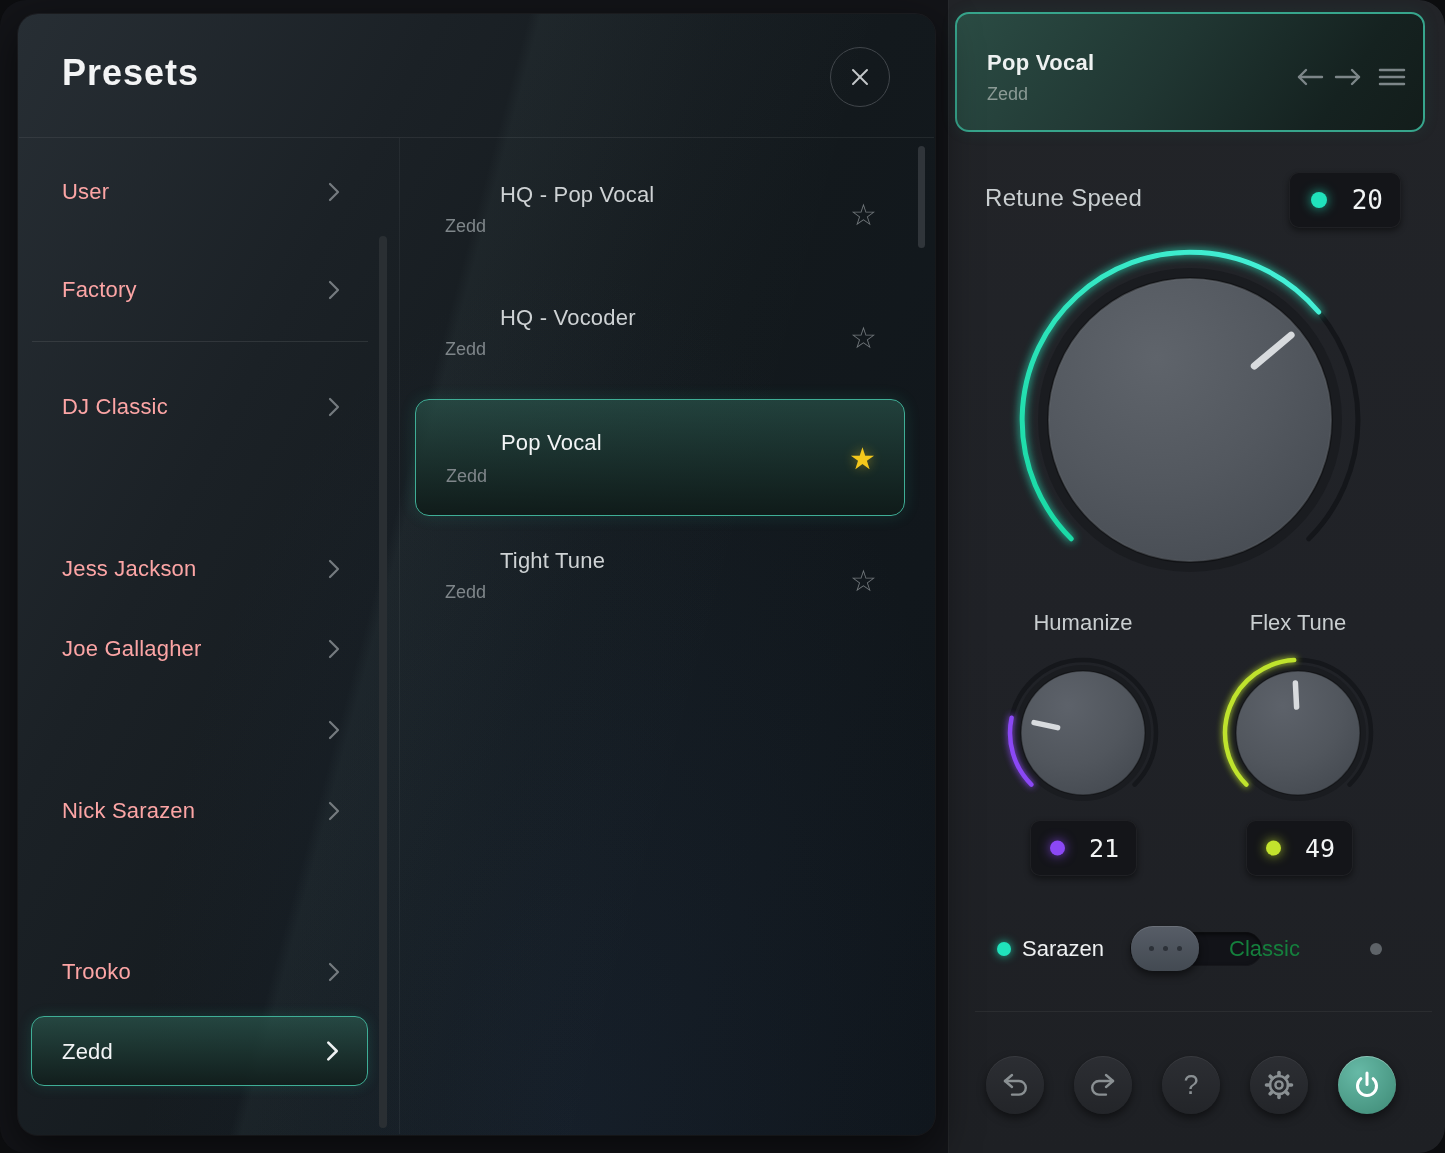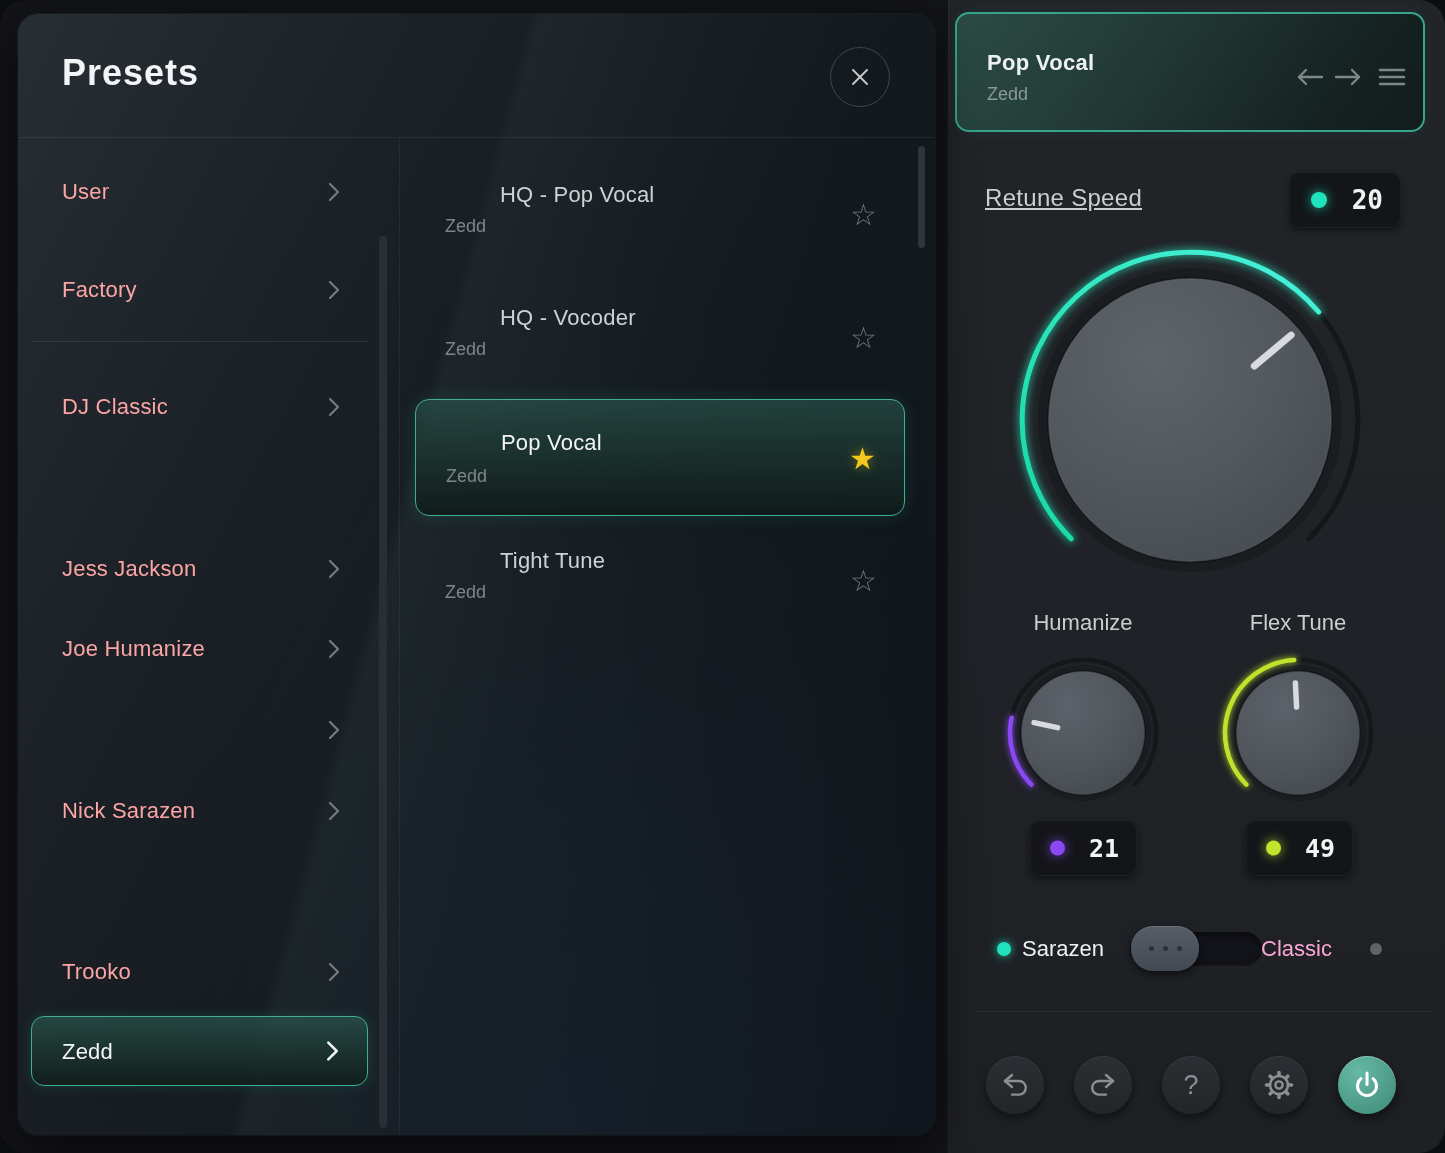--- a/index.html
+++ b/index.html
@@ -20,21 +20,21 @@
   .pd-nav{position:absolute;top:66px;display:flex;align-items:center;}
   .nav-icon{cursor:pointer;}
 
   .section-label{position:absolute;font-size:24px;color:#c9ced0;letter-spacing:0.3px;}
   .knob-label{position:absolute;width:170px;text-align:center;font-size:22px;color:#c9ced0;}
 
   .chip{position:absolute;background:#141519;border-radius:10px;
     box-shadow:inset 0 0 0 1px rgba(255,255,255,0.05),0 3px 6px rgba(0,0,0,0.45);}
   .chip .led{position:absolute;top:50%;transform:translateY(-50%);border-radius:50%;}
   .chip .val{position:absolute;top:50%;transform:translateY(-50%);
-    font-family:"DejaVu Sans Mono",monospace;color:#f2f4f4;font-weight:bold;}
+    font-family:"DejaVu Sans Mono",monospace;color:#f2f4f4;}
   .led-teal{background:#20e2bc;box-shadow:0 0 12px rgba(32,226,188,0.75);}
   .led-purple{background:#8b48f5;box-shadow:0 0 12px rgba(139,72,245,0.8);}
   .led-lime{background:#c3e32d;box-shadow:0 0 12px rgba(195,227,45,0.8);}
 
   .knob-wrap{position:absolute;cursor:pointer;}
 
   
   .mode-dot{position:absolute;border-radius:50%;}
   .mode-label{position:absolute;font-size:22px;}
   .toggle-track{position:absolute;left:1130px;top:932px;width:132px;height:34px;border-radius:17px;
@@ -115,21 +115,21 @@
         <path d="M4 11 H27"></path>
         <path d="M20 4 L27 11 L20 18"></path>
       </svg>
     <svg class="nav-icon" style="margin-left:12px" width="28" height="22" viewBox="0 0 28 22" fill="none" stroke="#7d8689" stroke-width="2.5" stroke-linecap="round">
         <path d="M2 4 H26"></path>
         <path d="M2 11 H26"></path>
         <path d="M2 18 H26"></path>
       </svg>
   </div>
 
-  <div class="section-label" style="left:985px;top:184px;text-decoration:underline;">Retune Speed</div>
+  <div class="section-label" style="left:985px;top:184px;">Retune Speed</div>
   <div class="chip" style="left:1289px;top:172px;width:112px;height:56px;">
     <span class="led led-teal" style="left:22px;width:16px;height:16px;"></span>
     <span class="val" style="right:18px;font-size:26px;">20</span>
   </div>
 
   <div class="knob-wrap" style="left:1000px;top:230px;width:380px;height:380px;">
     <svg width="380" height="380" viewBox="0 0 380 380">
       <defs>
         <radialGradient id="kgBig" cx="38%" cy="28%" r="80%">
           <stop offset="0%" stop-color="#5f646b"></stop>
@@ -209,21 +209,21 @@
   </div>
 
   <span class="mode-dot led-teal" style="left:997px;top:942px;width:14px;height:14px;background:#20e2bc;box-shadow:0 0 10px rgba(32,226,188,0.8);"></span>
   <span class="mode-label" style="left:1022px;top:936px;color:#eef0f1;">Sarazen</span>
   <div class="toggle-track"></div>
   <div class="toggle-handle">
       <i></i>
       <i></i>
       <i></i>
     </div>
-  <span class="mode-label" style="left:1229px;top:936px;color:#f9a8d4;margin-left:32px;">Classic</span>
+  <span class="mode-label" style="left:1229px;top:936px;color:#15803d;">Classic</span>
   <span class="mode-dot" style="left:1370px;top:943px;width:12px;height:12px;background:#5e6368;"></span>
 
   <div class="footer-divider"></div>
 
   <div class="fbtn" style="left:986px;">
     <svg width="40" height="40" viewBox="0 0 40 40" fill="none" stroke="#8a9093" stroke-width="2.4" stroke-linecap="round" stroke-linejoin="round">
       <path d="M10 16 L17 10"></path>
         <path d="M10 16 L17 22"></path>
         <path d="M10 16 H24 A 6.8 6.8 0 0 1 24 29.6 H17"></path>
     </svg>
@@ -304,21 +304,21 @@
   </div>
   <div class="nav-row" style="top:537px;">
     <span class="lbl">Jess Jackson</span>
     <span class="chev">
         <svg width="12" height="20" viewBox="0 0 12 20" fill="none" stroke="#757b7f" stroke-width="2.2" stroke-linecap="round" stroke-linejoin="round">
           <path d="M2 2 L10 10 L2 18"></path>
         </svg>
       </span>
   </div>
   <div class="nav-row" style="top:617px;">
-    <span class="lbl">Joe Humanize</span>
+    <span class="lbl">Joe Gallagher</span>
     <span class="chev">
         <svg width="12" height="20" viewBox="0 0 12 20" fill="none" stroke="#757b7f" stroke-width="2.2" stroke-linecap="round" stroke-linejoin="round">
           <path d="M2 2 L10 10 L2 18"></path>
         </svg>
       </span>
   </div>
   <div class="nav-row" style="top:698px;">
     <span class="chev">
         <svg width="12" height="20" viewBox="0 0 12 20" fill="none" stroke="#757b7f" stroke-width="2.2" stroke-linecap="round" stroke-linejoin="round">
           <path d="M2 2 L10 10 L2 18"></path>

